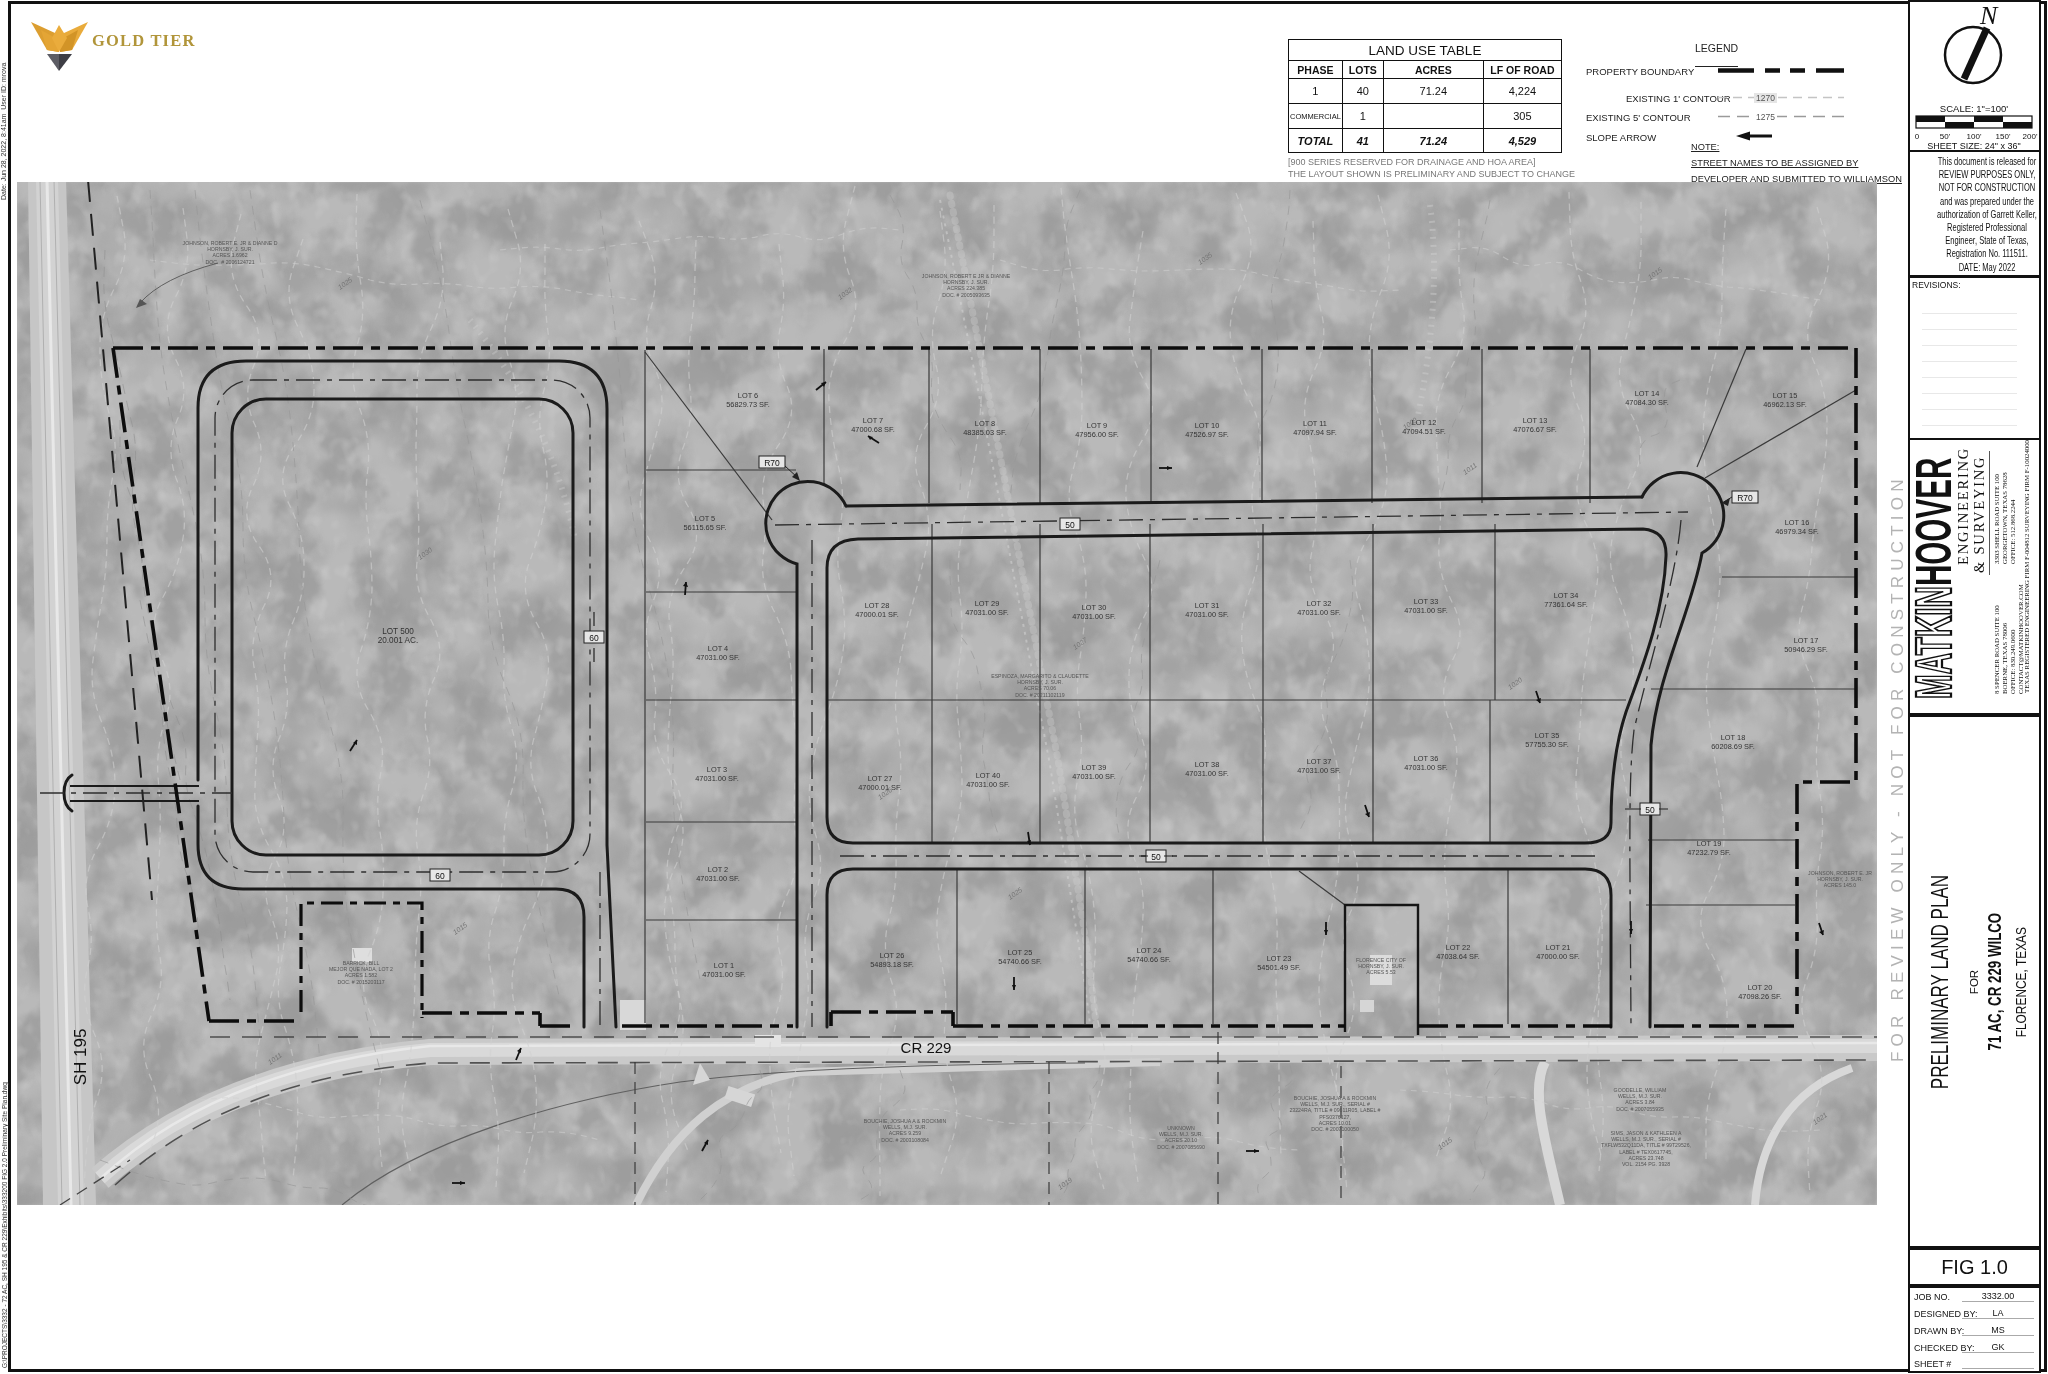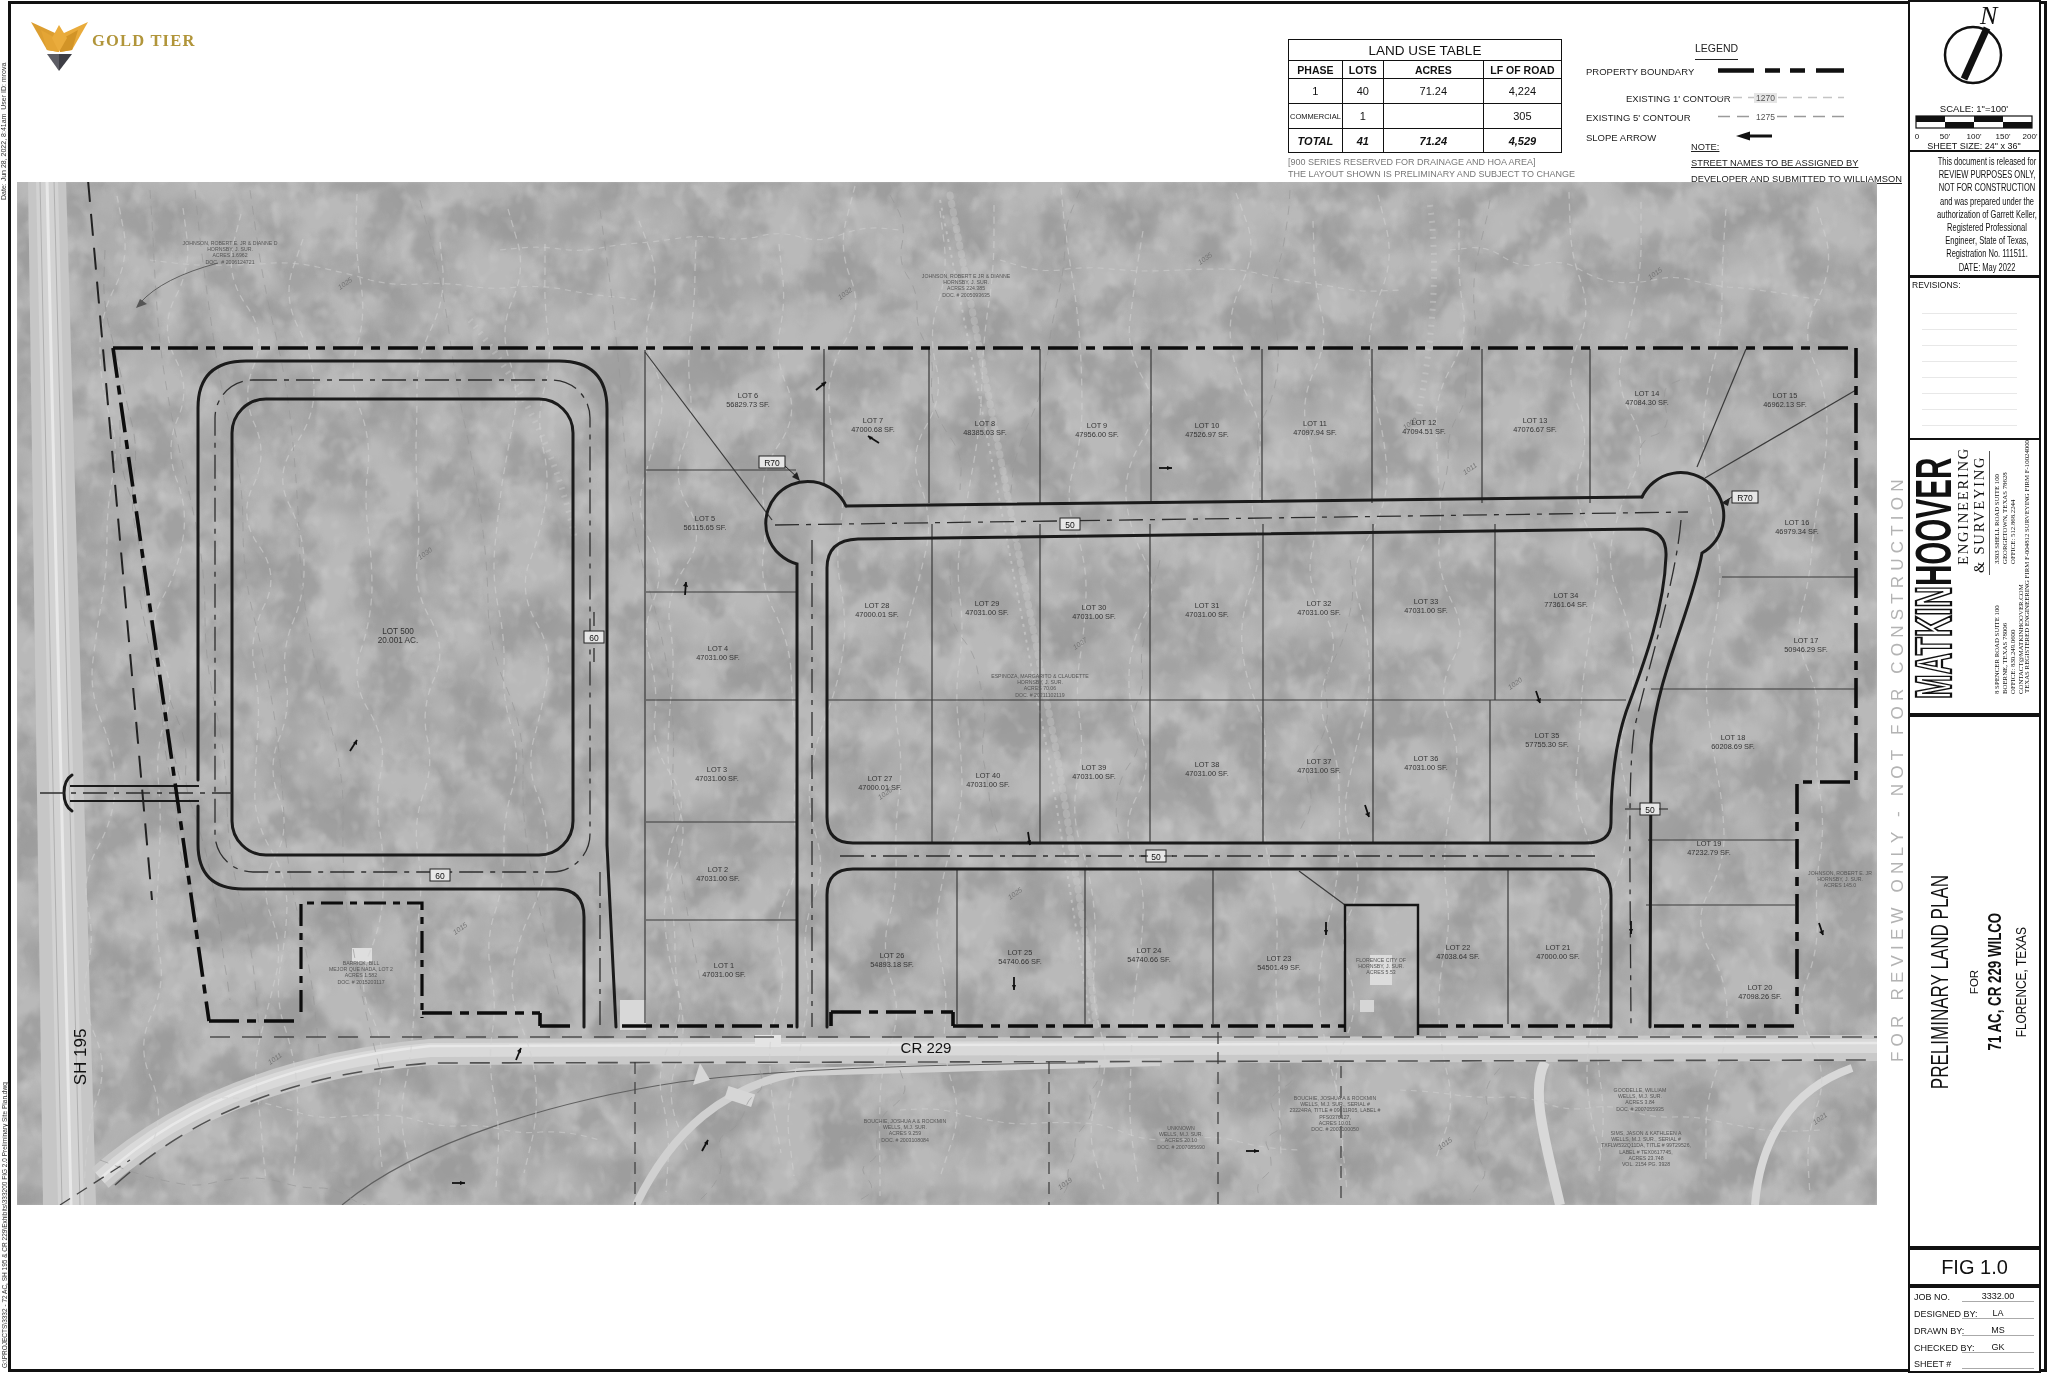--- a/index.html
+++ b/index.html
@@ -57,21 +57,21 @@
           <td style="border:1.5px solid #111;">41</td>
           <td style="border:1.5px solid #111;">71.24</td>
           <td style="border:1.5px solid #111;">4,529</td>
         </tr>
 </tbody>
     </table>
 <div style="font-size:9px;color:#777;margin-top:4px;line-height:11.5px;width:330px;">[900 SERIES RESERVED FOR DRAINAGE AND HOA AREA]<br>THE LAYOUT SHOWN IS PRELIMINARY AND SUBJECT TO CHANGE</div>
 </div>
 
 <div class="abs" style="left:1586px;top:42px;width:310px;font-size:9.5px;color:#222;">
-<div class="abs" style="left:109px;top:0px;font-size:10.5px;border-bottom:1px solid #222;padding-bottom:5px;">LEGEND</div>
+<div class="abs" style="left:109px;top:0px;font-size:10.5px;border-bottom:1px solid #222;padding-bottom:12px;">LEGEND</div>
 <div class="abs" style="left:0px;top:24px;">PROPERTY BOUNDARY</div>
 <svg class="abs" style="left:132px;top:24px;" width="126" height="9">
       <path d="M0,4.5 h36 m11,0 h15 m10,0 h15 m11,0 h28" stroke="#111" stroke-width="4.5" fill="none"></path>
     </svg>
 <div class="abs" style="left:0px;top:51px;margin-left:40px;">EXISTING 1' CONTOUR</div>
 <svg class="abs" style="left:132px;top:51px;" width="126" height="9">
       <path d="M0,4.5 h126" stroke="#c4c4c4" stroke-width="1.5" stroke-dasharray="9,6" fill="none"></path>
     </svg>
 <div class="abs" style="left:168px;top:51px;font-size:8.5px;color:#555;background:#e5e5e5;padding:0 2px;">1270</div>
 <div class="abs" style="left:0px;top:70px;">EXISTING 5' CONTOUR</div>

